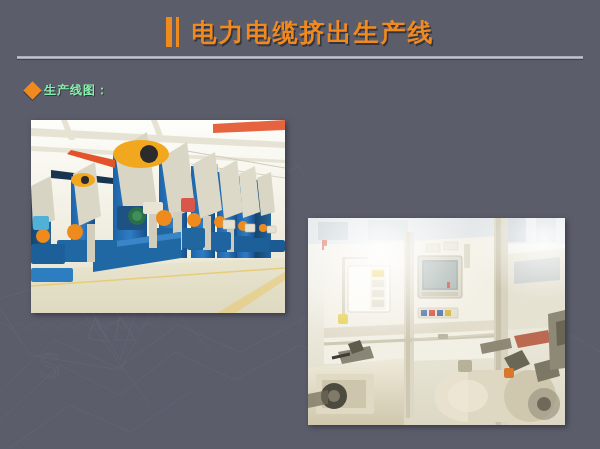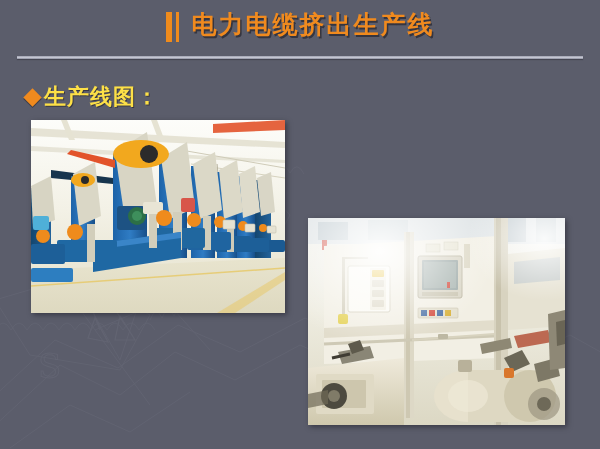--- a/index.html
+++ b/index.html
@@ -31,21 +31,21 @@
   }
 
   
   #title-row {
     position: absolute;
     left: 0;
     top: 12px;
     width: 600px;
     height: 40px;
     display: flex;
-    align-items: flex-start;
+    align-items: center;
     justify-content: center;
   }
   .title-bar-thick {
     width: 6px;
     height: 30px;
     background: #ef8b1c;
     margin-right: 4px;
   }
   .title-bar-thin {
     width: 3px;
@@ -85,23 +85,23 @@
   #diamond-bullet-icon {
     width: 13px;
     height: 13px;
     background: #f08a1e;
     transform: rotate(45deg);
     margin-right: 5px;
     box-shadow: 1px 1px 0 rgba(40,40,50,0.6);
   }
   #bullet-text {
     font-family: Liberation Sans, sans-serif;
-    font-size: 22px;
+    font-size: 12px;
     font-weight: bold;
-    color: #fde047;
+    color: #86efac;
     letter-spacing: 1px;
     text-shadow: 1px 1px 0 rgba(40,40,50,0.7);
     white-space: nowrap;
   }
 
   
   .photo {
     position: absolute;
     overflow: hidden;
     box-shadow: 2px 2px 5px rgba(30,30,40,0.55);

